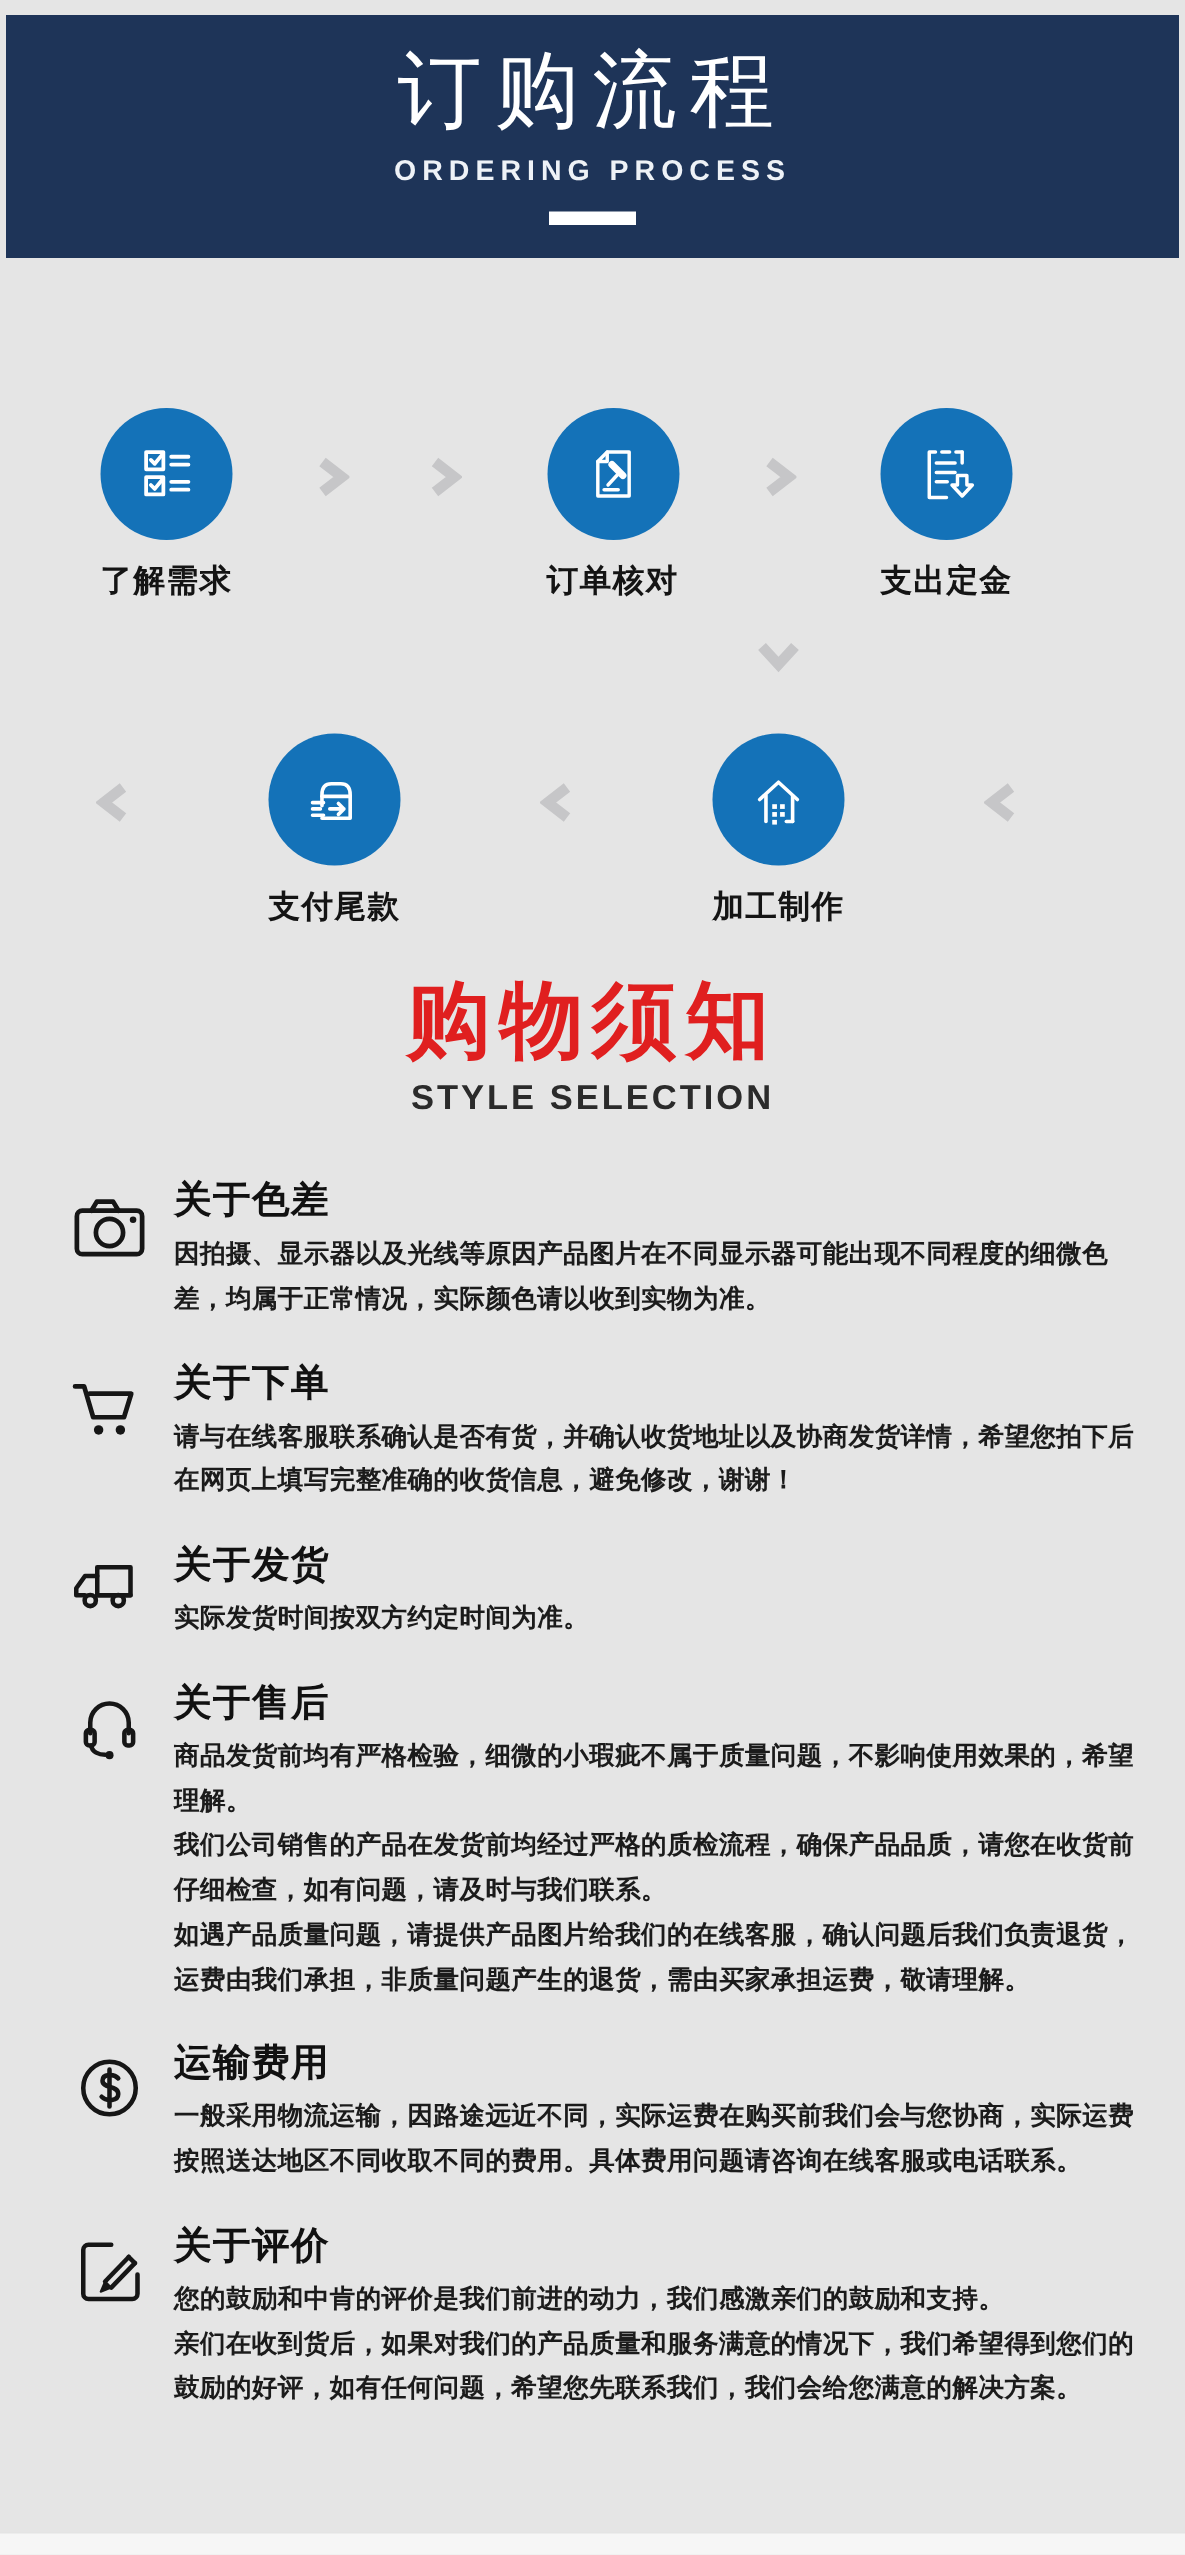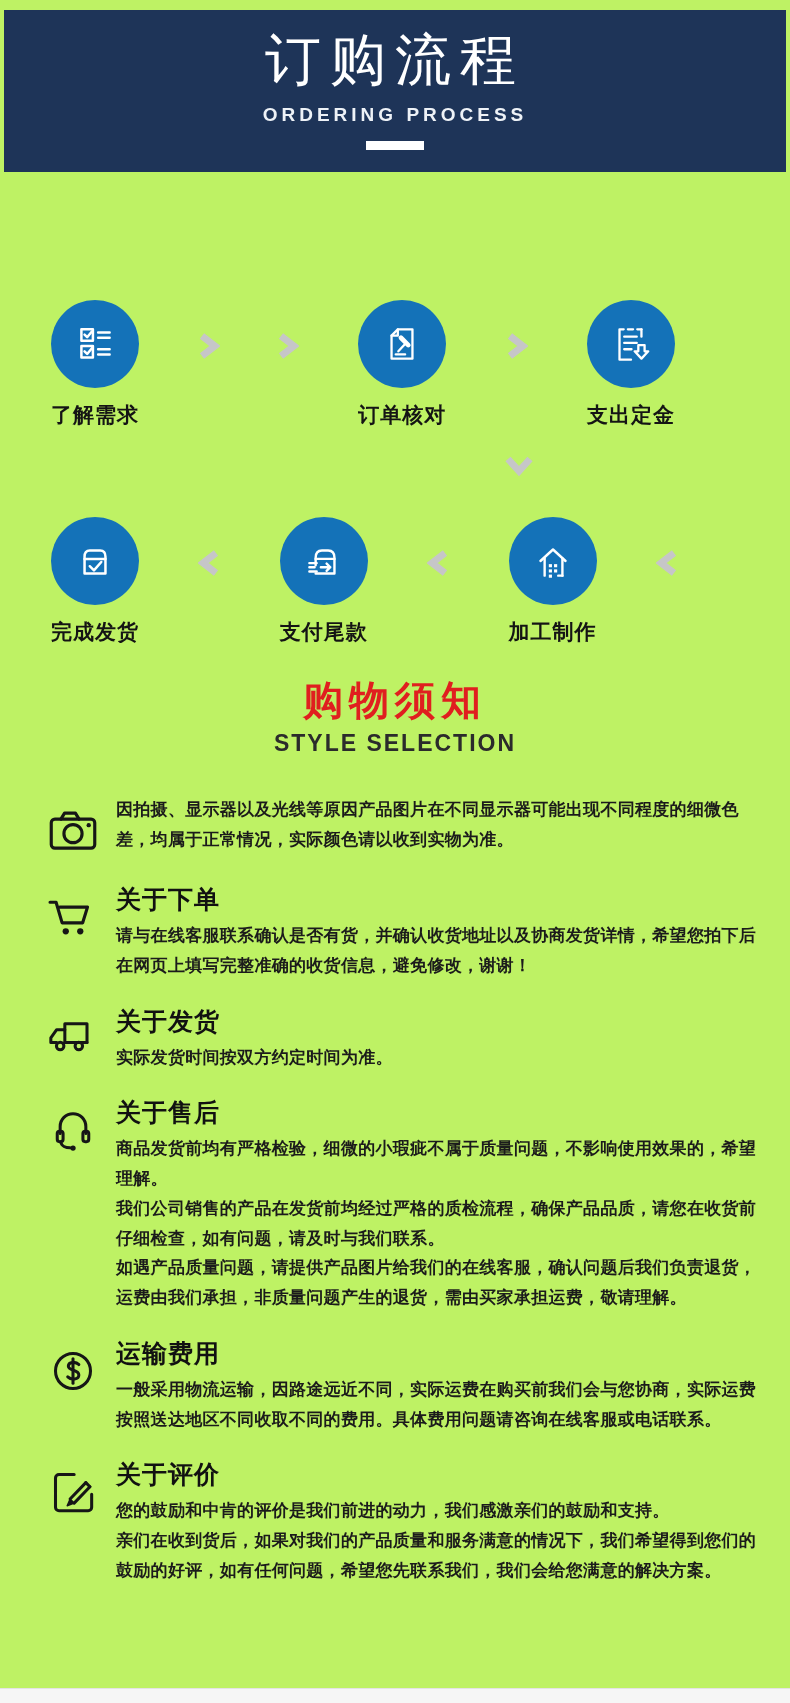--- a/index.html
+++ b/index.html
@@ -1,41 +1,41 @@
 <!DOCTYPE html>
 <html><head>
 <meta charset="utf-8">
 <style>
   * { margin:0; padding:0; box-sizing:border-box; }
   html,body { background:#ffffff; }
   body { width:790px; font-family:"Liberation Sans","DejaVu Sans",sans-serif; color:#1a1a1a; }
-  .page { width:790px; min-height:1703px; display:flex; flex-direction:column; background:#bef264; }
+  .page { width:790px; min-height:1703px; display:flex; flex-direction:column; background:#e5e5e5; }
 
   
   .header { margin:10px 4px 0 4px; height:162px; background:#1e3458;
             display:flex; flex-direction:column; align-items:center; justify-content:center; }
   .header-title { color:#fff; font-size:56px; font-weight:500; letter-spacing:9px; line-height:1; }
   .header-sub { color:#eef2f7; font-size:19px; font-weight:bold; letter-spacing:4px; margin-top:16px; }
   .header-bar { width:58px; height:9px; background:#fff; margin-top:15px; }
 
   
-  .process { padding:100px 112px 0 48px;margin-top:28px; }
+  .process { padding:100px 112px 0 64px; }
   .process-row { display:flex; align-items:flex-start; justify-content:space-between; }
   .step { width:94px; display:flex; flex-direction:column; align-items:center; }
   .circle { width:88px; height:88px; border-radius:50%; background:#1472b8;
             display:flex; align-items:center; justify-content:center; flex:0 0 auto; }
   .step-label { margin-top:13px; font-size:21px; font-weight:bold; color:#141414;
                 letter-spacing:1px; white-space:nowrap; }
   .harrow { margin-top:31px; line-height:0; }
   .vspacer { position:relative; height:88px; }
   .down-arrow { position:absolute; right:142px; top:26px; line-height:0; }
 
   
   .notice { text-align:center; margin-top:34px; }
-  .notice-title { color:#e01f1f; font-size:40px; font-weight:bold; letter-spacing:6px; line-height:1; }
+  .notice-title { color:#e01f1f; font-size:56px; font-weight:bold; letter-spacing:6px; line-height:1; }
   .notice-sub { color:#2b2b2b; font-size:23px; font-weight:bold; letter-spacing:2px; margin-top:10px; }
 
   
   .sections { padding:38px 25px 0 30px; }
   .section { display:flex; margin-bottom:24px; }
   .sec-icon { flex:0 0 86px; display:flex; justify-content:center; align-items:flex-start; padding-top:6px; }
   .sec-text { flex:1; }
   .sec-title { font-size:25px; font-weight:bold; color:#111; letter-spacing:1px; margin-bottom:5px; }
   .sec-body { font-size:17px; font-weight:bold; color:#1b1b1b; line-height:1.75;
               white-space:pre-line; letter-spacing:0.3px; }
@@ -119,30 +119,20 @@
 
     <div class="vspacer">
       <div class="down-arrow">
         <svg width="34" height="22" viewBox="0 0 34 22">
             <path d="M6 4 L17 16 L28 4" stroke="#c6c6c8" stroke-width="7" fill="none"></path>
           </svg>
       </div>
     </div>
 
     <div class="process-row">
-      <div class="step">
-        <div class="circle">
-          <svg viewBox="0 0 44 44" width="46" height="46" fill="none" stroke="#fff" stroke-width="2.4" stroke-linecap="round" stroke-linejoin="round">
-            <path d="M12 34V18q0-6 5-6h10q5 0 5 6v16z"></path>
-            <path d="M12 20h20"></path>
-            <path d="M17 27l4 4 7-8"></path>
-          </svg>
-        </div>
-        <div class="step-label">完成发货</div>
-      </div>
 
       <div class="harrow">
         <svg width="22" height="30" viewBox="0 0 22 30">
             <path d="M18 5 L5 15 L18 25" stroke="#c6c6c8" stroke-width="7" fill="none"></path>
           </svg>
       </div>
 
       <div class="step">
         <div class="circle">
           <svg viewBox="0 0 44 44" width="46" height="46" fill="none" stroke="#fff" stroke-width="2.3" stroke-linecap="round" stroke-linejoin="round">
@@ -199,20 +189,21 @@
     <div class="section">
       <div class="sec-icon">
         <svg viewBox="0 0 48 48" width="58" height="58" fill="none" stroke="#161616" stroke-width="2.6" stroke-linecap="round" stroke-linejoin="round">
           <rect x="6" y="15" width="36" height="24" rx="3"></rect>
           <path d="M14 15l3-5h9l3 5"></path>
           <circle cx="24" cy="27" r="7.5"></circle>
           <circle cx="37" cy="20" r="1.8" fill="#161616" stroke="none"></circle>
         </svg>
       </div>
       <div class="sec-text">
+        <div class="sec-title">关于色差</div>
         <div class="sec-body">因拍摄、显示器以及光线等原因产品图片在不同显示器可能出现不同程度的细微色差，均属于正常情况，实际颜色请以收到实物为准。</div>
       </div>
     </div>
 
     <div class="section">
       <div class="sec-icon">
         <svg viewBox="0 0 48 48" width="58" height="58" fill="none" stroke="#161616" stroke-width="2.6" stroke-linecap="round" stroke-linejoin="round">
           <path d="M5 11h5l5 17h17l4-13H13"></path>
           <circle cx="18" cy="35" r="2.6" fill="#161616" stroke="none"></circle>
           <circle cx="30" cy="35" r="2.6" fill="#161616" stroke="none"></circle>

